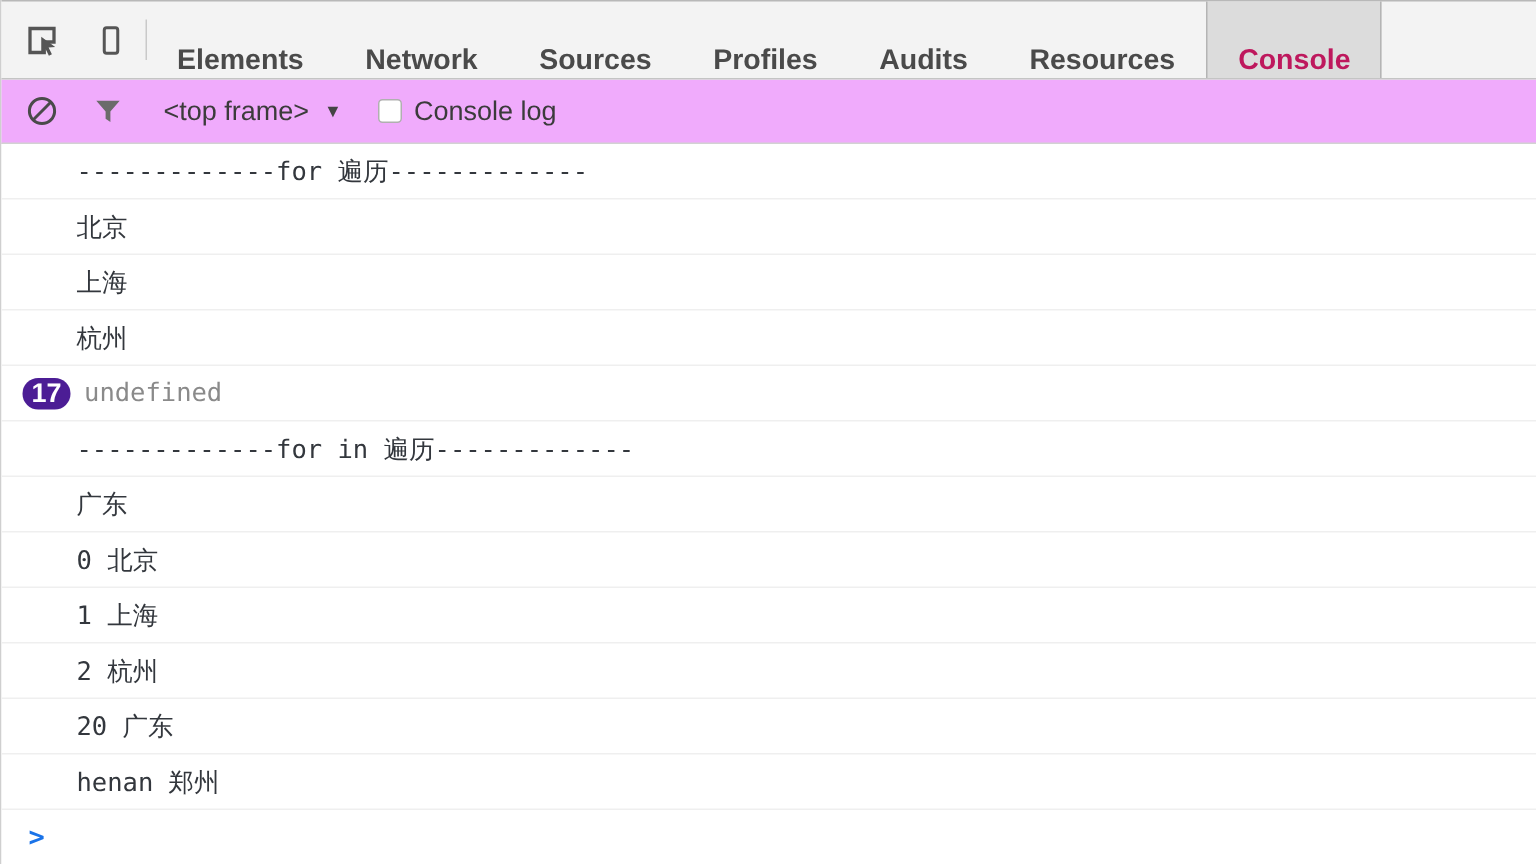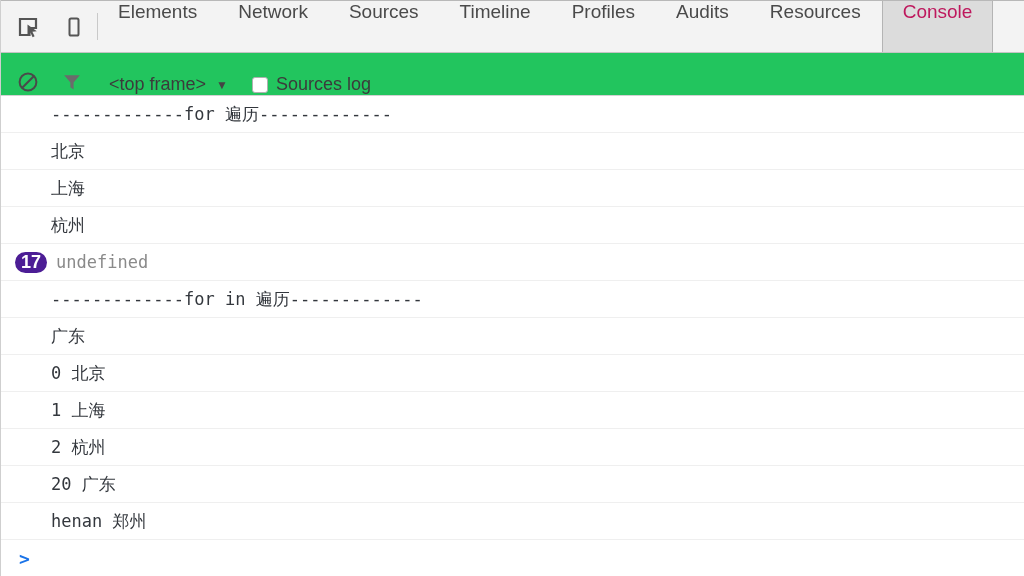--- a/index.html
+++ b/index.html
@@ -59,43 +59,44 @@
   }
 
   .tabs {
     display: flex;
     align-items: stretch;
     flex: 1;
   }
 
   .tab {
     display: flex;
-    align-items: flex-start;
+    align-items: flex-end;
     padding: 0 20px;
     font-size: 19px;
     color: #4a4a4a;
     cursor: pointer;
     white-space: nowrap;
     border-right: 1px solid transparent;
+    font-weight: bold;
   }
 
   .tab.active {
     background: #dcdcdc;
     color: #be185d;
     border-left: 1px solid #b4b4b4;
     border-right: 1px solid #b4b4b4;
   }
 
   
   .filterbar {
     height: 43px;
     flex: 0 0 43px;
     display: flex;
-    align-items: flex-end;
-    background: #22c55e;
+    align-items: center;
+    background: #f0abfc;
     border-bottom: 1px solid #d2d2d2;
     padding-left: 14px;
     gap: 18px;
   }
 
   .frame-select {
     display: flex;
     align-items: center;
     gap: 10px;
     font-size: 18px;
@@ -223,23 +224,20 @@
       <div class="tab">
         <span>Elements</span>
       </div>
       <div class="tab">
         <span>Network</span>
       </div>
       <div class="tab">
         <span>Sources</span>
       </div>
       <div class="tab">
-        <span>Timeline</span>
-      </div>
-      <div class="tab">
         <span>Profiles</span>
       </div>
       <div class="tab">
         <span>Audits</span>
       </div>
       <div class="tab">
         <span>Resources</span>
       </div>
       <div class="tab active">
         <span>Console</span>
@@ -262,21 +260,21 @@
       </svg>
     </div>
 
     <div class="frame-select">
       <span>&lt;top frame&gt;</span>
       <span class="caret">▼</span>
     </div>
 
     <div class="preserve">
       <span class="cbox"></span>
-      <span>Sources log</span>
+      <span>Console log</span>
     </div>
   </div>
 
   <div class="console">
 
     <div class="msg">
       <span class="indent"></span>
       <span class="text">-------------for 遍历-------------</span>
     </div>
 

